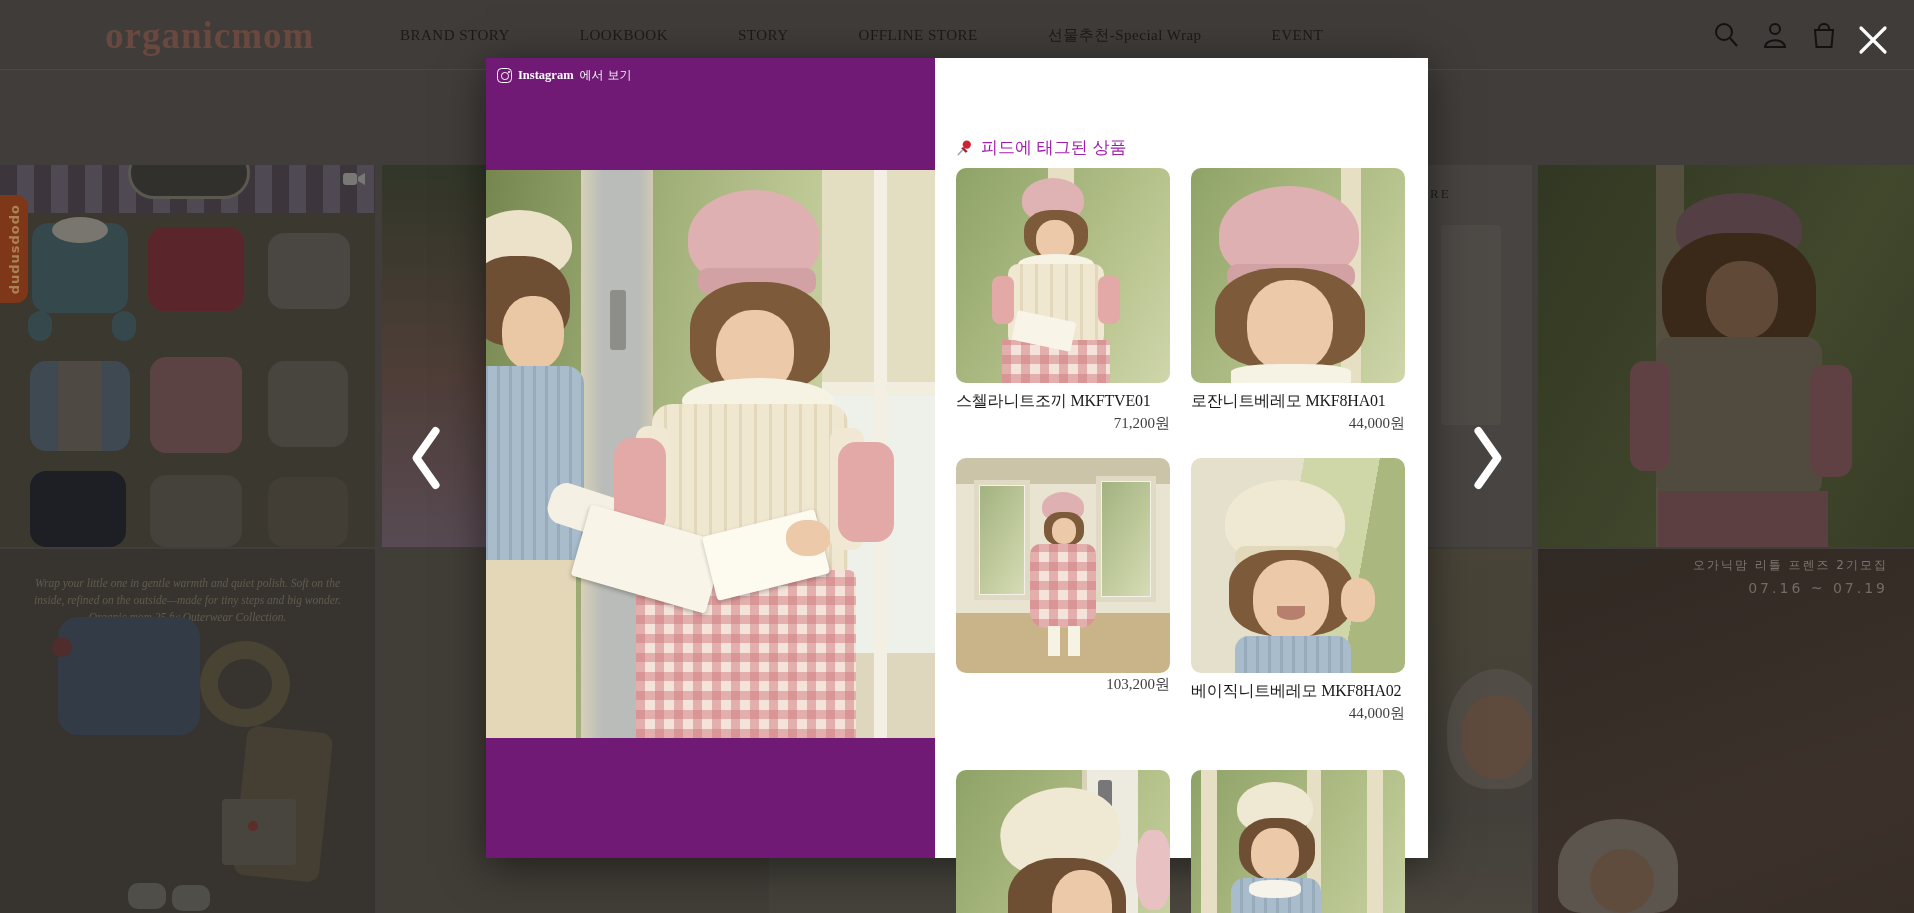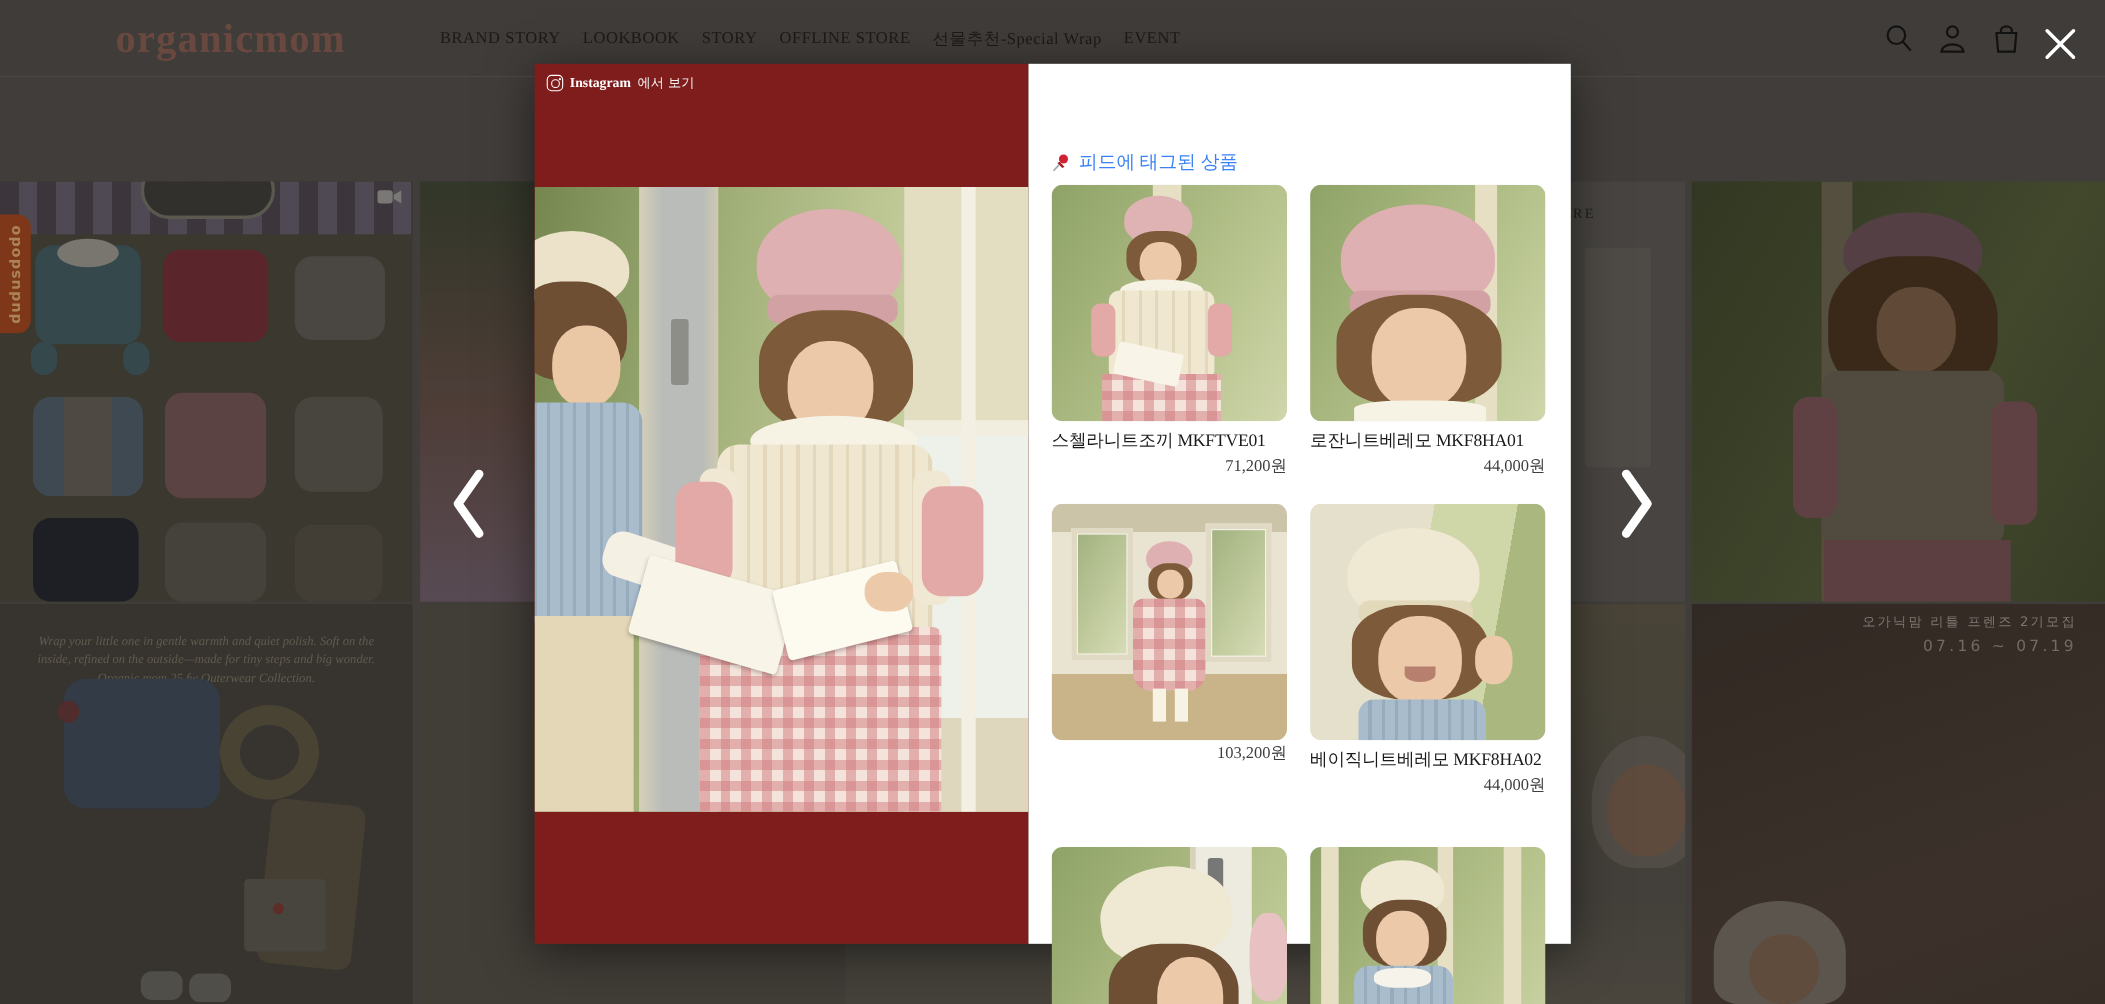--- a/index.html
+++ b/index.html
@@ -3,21 +3,21 @@
 <meta charset="utf-8">
 <style>
   * { margin:0; padding:0; box-sizing:border-box; }
   html,body { background:#3e3b38; }
   body { font-family:"Liberation Serif", "DejaVu Sans", serif; }
   .stage { position:relative; width:1914px; height:913px; overflow:hidden; background:#4b4744; }
 
   
   .site-header { position:absolute; left:0; top:0; width:1914px; height:70px; background:#4a4643; border-bottom:1px solid #5a5651; z-index:1; }
   .logo { position:absolute; left:105px; top:14px; font-size:37px; font-weight:bold; color:#7b564a; letter-spacing:1px; }
-  .nav { position:absolute; left:400px; top:0; height:70px; display:flex; align-items:center; gap:20px; }
+  .nav { position:absolute; left:400px; top:0; height:70px; display:flex; align-items:center; gap:70px; }
   .nav span { font-size:15px; letter-spacing:.5px; color:#211f1e; white-space:nowrap; }
   .hicon { position:absolute; top:20px; width:30px; height:30px; }
   .hicon svg { width:100%; height:100%; stroke:#171615; fill:none; stroke-width:2; }
 
   .bgcard { position:absolute; overflow:hidden; z-index:1; }
 
   
   .cardA { left:0; top:165px; width:375px; height:382px; background:#454239; }
   .awning { position:absolute; left:0; top:0; width:100%; height:48px;
     background:repeating-linear-gradient(90deg,#473e46 0 17px,#5b5660 17px 34px); }
@@ -39,41 +39,41 @@
   .cardG { left:769px; top:549px; width:391px; height:364px; background:#514d45; }
   .cardH { left:1165px; top:549px; width:367px; height:364px; background:linear-gradient(180deg,#555040,#4e4a44 70%,#565248); }
   .cardI { left:1538px; top:549px; width:376px; height:364px; background:linear-gradient(160deg,#3a302a,#463a32 70%,#41362e); }
   .eventtxt { position:absolute; right:26px; top:8px; text-align:right; color:#918a82; font-family:"DejaVu Sans",sans-serif; }
   .eventtxt .l1 { font-size:12px; letter-spacing:2px; }
   .eventtxt .l2 { font-size:14px; letter-spacing:3px; margin-top:6px; color:#847d75; }
 
   
   .scrim { position:absolute; inset:0; background:rgba(0,0,0,0.14); z-index:5; }
   .modal { position:absolute; left:486px; top:58px; width:942px; height:800px; display:flex; z-index:10; box-shadow:0 8px 40px rgba(0,0,0,.5); }
-  .photo-panel { position:relative; width:449px; height:800px; background:#7f1d1d; flex:none; overflow:hidden; }
+  .photo-panel { position:relative; width:449px; height:800px; background:#701a75; flex:none; overflow:hidden; }
   .view-badge { position:absolute; left:11px; top:9px; display:flex; align-items:center; gap:6px; z-index:3; }
   .view-badge .ig-mini { width:15px; height:15px; border:1.6px solid #fff; border-radius:4.5px; position:relative; }
   .view-badge .ig-mini::before { content:""; position:absolute; left:3px; top:3px; width:5.5px; height:5.5px; border:1.4px solid #fff; border-radius:50%; }
   .view-badge .ig-mini::after { content:""; position:absolute; right:1.5px; top:1.5px; width:2px; height:2px; background:#fff; border-radius:50%; }
   .view-badge b { color:#fff; font-size:12.5px; font-weight:bold; }
   .view-badge i { color:#f2f2f2; font-size:12px; font-style:normal; font-family:"DejaVu Sans",sans-serif; }
 
   .bigphoto { position:absolute; left:0; top:112px; width:449px; height:568px; overflow:hidden;
     background:linear-gradient(100deg,#75864f 0%,#9cab74 30%,#b9c490 55%,#cdd5a6 75%,#dfe2c0 100%); }
 
   .info-panel { position:relative; width:493px; height:800px; background:#fff; flex:none; }
   .ig-head { position:absolute; left:0; top:0; width:100%; height:64px; display:flex; align-items:center; padding-left:21px; gap:15px; border-bottom:1px solid #e8e8e8; }
   .ig-logo { width:27px; height:27px; border-radius:7px;
     background:radial-gradient(circle at 28% 110%, #fdf497 0%, #fd5949 45%, #d6249f 65%, #285AEB 92%); position:relative; }
   .ig-logo::before { content:""; position:absolute; inset:4px; border:2px solid #fff; border-radius:6px; }
   .ig-logo::after { content:""; position:absolute; left:9px; top:9px; width:5px; height:5px; border:2px solid #fff; border-radius:50%; }
   .ig-user { font-size:17px; font-weight:bold; color:#000; letter-spacing:.2px; }
 
   .tag-row { position:absolute; left:21px; top:78px; display:flex; align-items:center; gap:7px; }
-  .tag-row span { font-size:17px; color:#3b82f6; font-family:Liberation Serif, serif; }
+  .tag-row span { font-size:17px; color:#a21caf; font-family:Liberation Sans, sans-serif; }
   .pin { width:18px; height:18px; }
 
   .pcell { position:absolute; width:214px; }
   .pthumb { position:relative; width:214px; height:215px; border-radius:10px; overflow:hidden; cursor:pointer; }
   .pname { margin-top:7px; font-size:16px; line-height:22px; color:#1a1a1a; letter-spacing:-.2px; }
   .pprice { margin-top:2px; text-align:right; font-size:15px; color:#3e3e3e; }
 
   
   .close-x { position:absolute; left:1853px; top:20px; width:40px; height:40px; z-index:20; cursor:pointer; background:none; border:none; }
   .close-x svg { width:100%; height:100%; stroke:#fff; stroke-width:3.2; stroke-linecap:round; }

